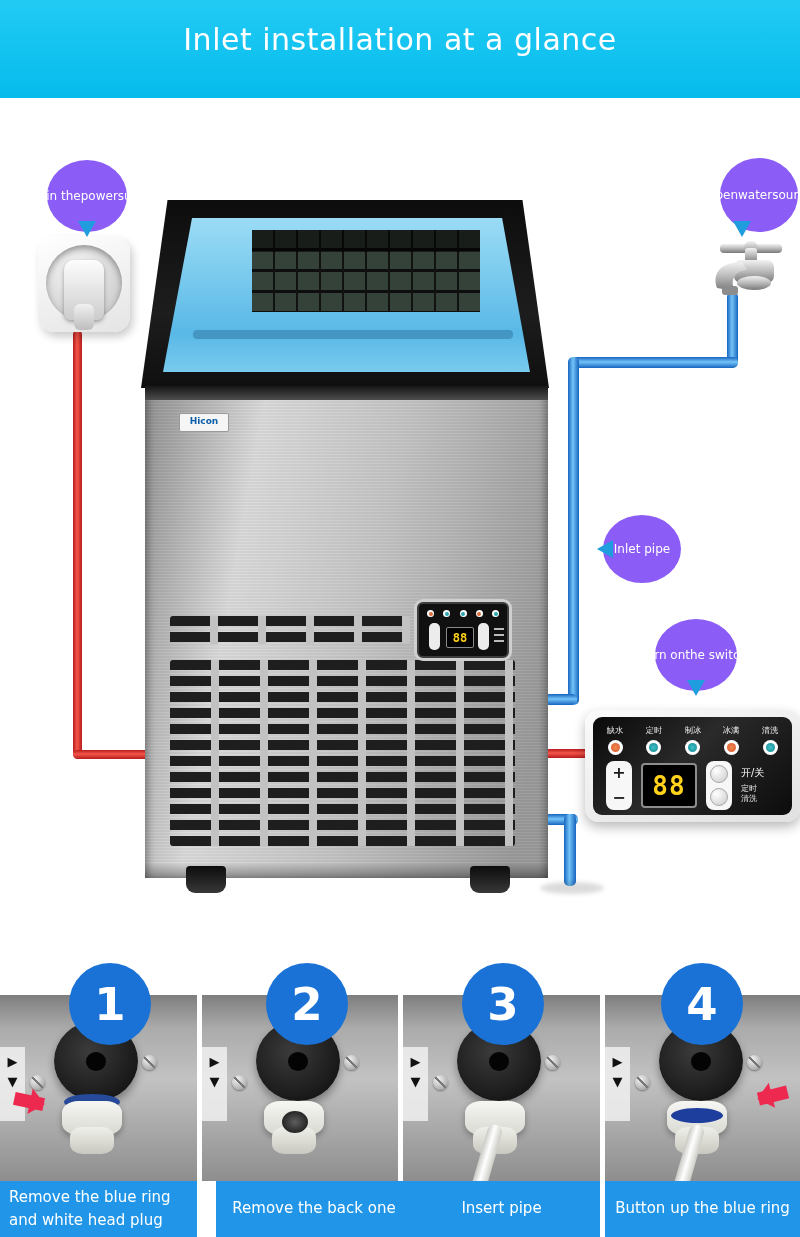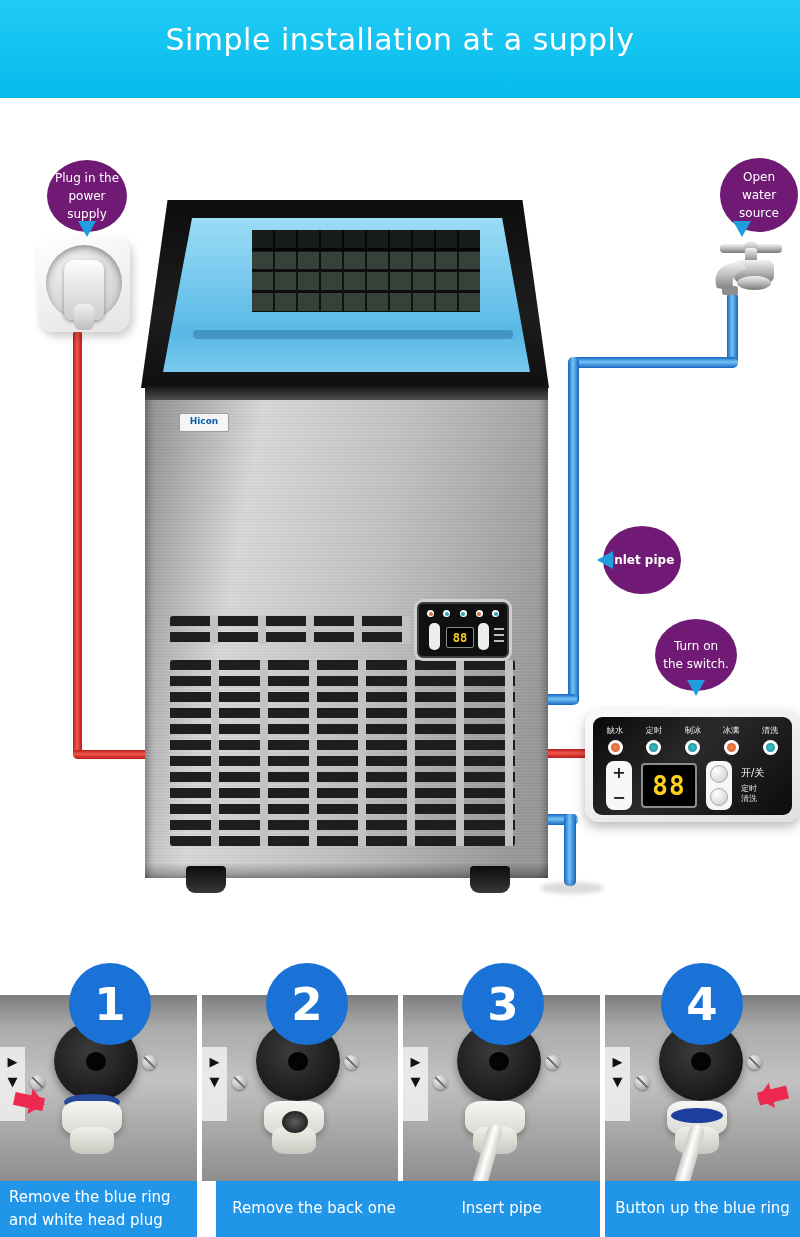--- a/index.html
+++ b/index.html
@@ -106,33 +106,33 @@
        font-family:"DejaVu Sans Mono",monospace;font-weight:700;font-size:26px;letter-spacing:1px;}
   .pill2{width:26px;height:49px;background:#f7f7f7;border-radius:8px;
        display:flex;flex-direction:column;align-items:center;justify-content:space-evenly;}
   .pbtn{width:16px;height:16px;border-radius:50%;background:radial-gradient(circle at 35% 30%,#fff,#c9c9c9);
        border:1px solid #a8a8a8;display:block;}
   .side{color:#fff;line-height:1.25;}
   .s1{font-size:10px;white-space:nowrap;}
   .s2{font-size:8px;margin-top:4px;color:#e8e8e8;}
   .s2 span{display:block;}
   
-  .bubble{position:absolute;background:#701a75;border-radius:50%;color:#fff;
-       display:flex;flex-direction:column;align-items:center;justify-content:center;
+  .bubble{position:absolute;background:#8b5cf6;border-radius:50%;color:#fff;
+       display:flex;flex-direction:row;align-items:center;justify-content:center;
        text-align:center;z-index:5;}
   .bubble .ln{font-size:12px;line-height:1.5;white-space:nowrap;}
   .bubble::after{content:"";position:absolute;}
   .tail-down::after{left:50%;bottom:-14px;margin-left:-9px;border:9px solid transparent;
        border-top:16px solid #1f9ddf;}
   .tail-left::after{left:-15px;top:50%;margin-top:-9px;border:9px solid transparent;
        border-right:16px solid #1f9ddf;}
   .cb-power{left:47px;top:160px;width:80px;height:72px;}
   .cb-water{left:720px;top:158px;width:78px;height:74px;}
   .cb-water::after{left:28%;}
-  .cb-inlet{left:603px;top:526px;width:78px;height:68px;font-weight:bold;}
+  .cb-inlet{left:603px;top:515px;width:78px;height:68px;}
   .cb-switch{left:655px;top:619px;width:82px;height:72px;}
   .cb-sewage{left:605px;top:833px;width:74px;height:66px;}
   
   .photo{position:absolute;top:995px;height:186px;overflow:hidden;
        background:linear-gradient(180deg,#7e7e7e 0,#ababab 18%,#c2c2c2 45%,#a6a6a6 75%,#8e8e8e 100%);}
   .ph1{left:0;width:197px;} .ph2{left:202px;width:196px;} .ph3{left:403px;width:197px;} .ph4{left:605px;width:195px;}
   .sticker{position:absolute;left:0;top:52px;width:25px;height:74px;background:rgba(238,238,238,.88);
        color:#111;font-size:13px;line-height:1.1;text-align:center;padding-top:8px;box-sizing:border-box;}
   .sticker::after{content:"▼";display:block;margin-top:6px;}
   .screw{position:absolute;width:15px;height:15px;border-radius:50%;
@@ -169,21 +169,21 @@
   .badge{position:absolute;top:963px;width:82px;height:82px;border-radius:50%;background:#1a72d6;
        color:#fff;font-size:45px;font-weight:700;display:flex;align-items:center;justify-content:center;z-index:6;}
   .b1{left:69px;} .b2{left:266px;} .b3{left:462px;} .b4{left:661px;}
 </style>
 </head>
 <body>
 
 <div id="root">
 
   <div class="banner">
-    <div class="banner-title">Simple installation at a supply</div>
+    <div class="banner-title">Inlet installation at a glance</div>
   </div>
 
   <div class="seg redv"></div>
   <div class="seg redh"></div>
   <div class="seg redh2"></div>
   <div class="seg bluev1"></div>
   <div class="seg blueh1"></div>
   <div class="seg bluev2"></div>
   <div class="seg blueh2"></div>
   <div class="seg blueh3"></div>

